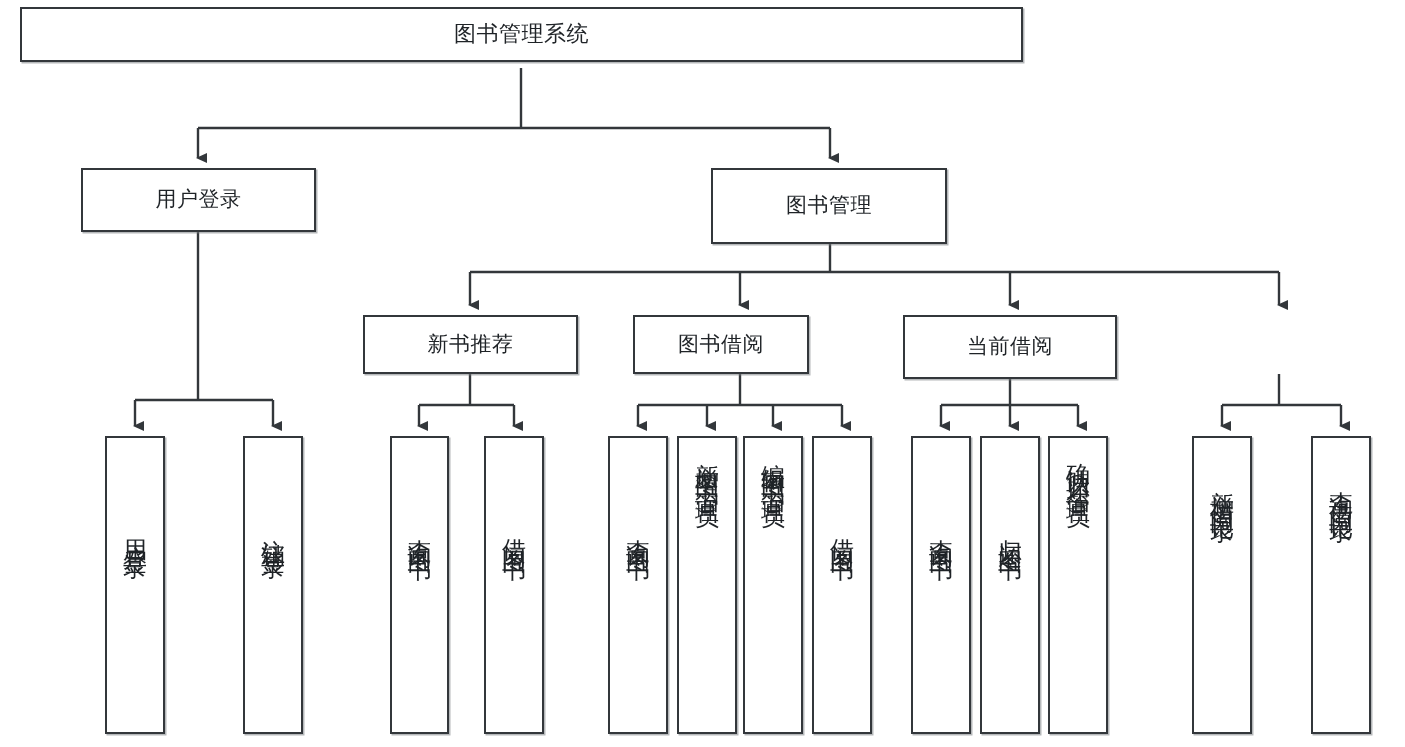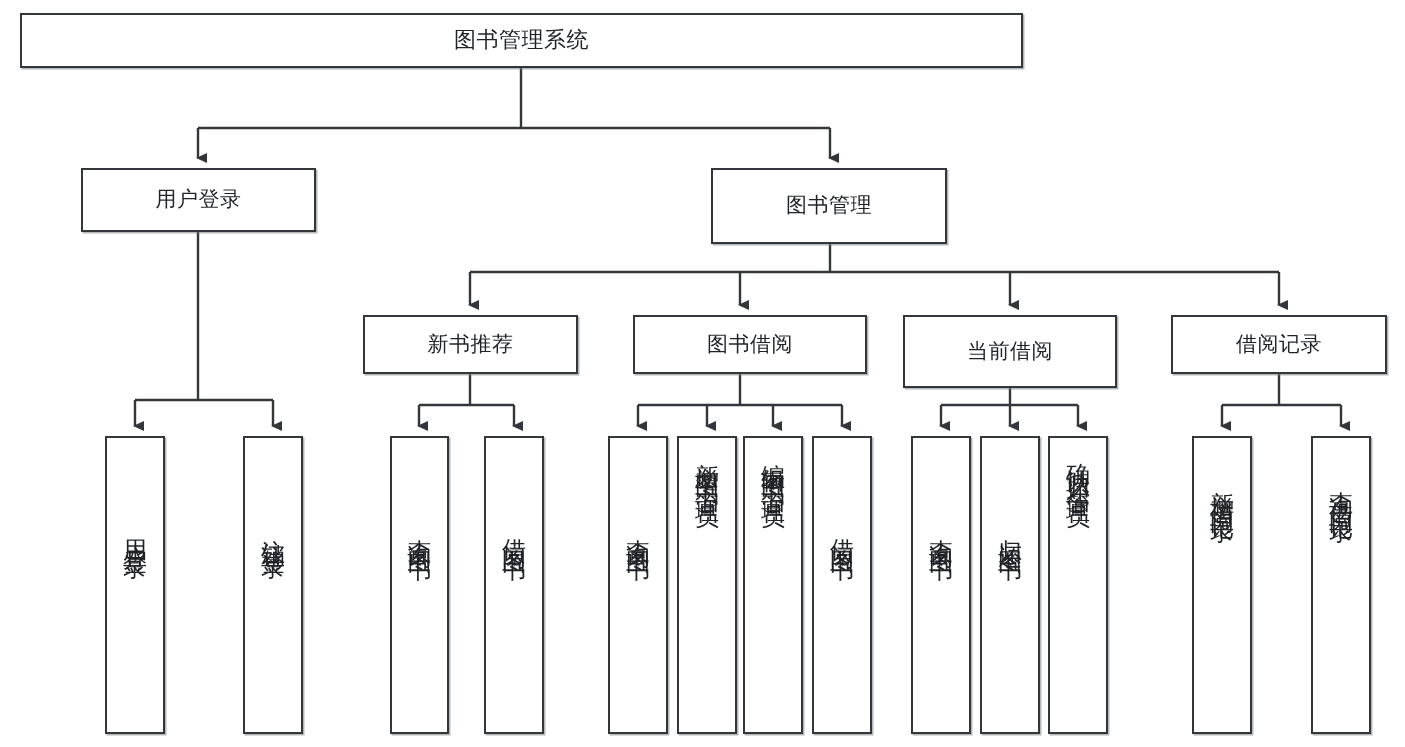--- a/index.html
+++ b/index.html
@@ -110,42 +110,39 @@
       <path d="M1010,405 L1010,426" marker-end="url(#arrow)"></path>
       <path d="M1078,405 L1078,426" marker-end="url(#arrow)"></path>
 
       <path d="M1279,374 L1279,405"></path>
       <path d="M1222,405 L1341,405"></path>
       <path d="M1222,405 L1222,426" marker-end="url(#arrow)"></path>
       <path d="M1341,405 L1341,426" marker-end="url(#arrow)"></path>
     </g>
   </svg>
 
-  <div class="node h-node root" style="left:20px;top:13px;width:1003px;height:55px;">
+  <div class="node h-node root" style="left:20px;top:7px;width:1003px;height:55px;">
     <span class="lbl">图书管理系统</span>
   </div>
 
   <div class="node h-node" style="left:81px;top:168px;width:235px;height:64px;">
     <span class="lbl">用户登录</span>
   </div>
   <div class="node h-node" style="left:711px;top:168px;width:236px;height:76px;">
     <span class="lbl">图书管理</span>
   </div>
 
   <div class="node h-node" style="left:363px;top:315px;width:215px;height:59px;">
     <span class="lbl">新书推荐</span>
   </div>
-  <div class="node h-node" style="left:633px;top:315px;width:234px;height:59px;align-items:center;">
+  <div class="node h-node" style="left:633px;top:315px;width:176px;height:59px;align-items:center;">
     <span class="lbl">图书借阅</span>
   </div>
-  <div class="node h-node" style="left:903px;top:315px;width:214px;height:73px;">
+  <div class="node h-node" style="left:903px;top:315px;width:214px;height:64px;">
     <span class="lbl">当前借阅</span>
-  </div>
-  <div class="node h-node" style="left:1171px;top:315px;width:216px;height:59px;">
-    <span class="lbl">借阅记录</span>
   </div>
 
   <div class="node v-node mid2" style="left:105px;top:436px;width:60px;height:298px;">
     <span class="lbl">用户登录</span>
   </div>
   <div class="node v-node mid2" style="left:243px;top:436px;width:60px;height:298px;">
     <span class="lbl">注销登录</span>
   </div>
 
   <div class="node v-node mid2" style="left:390px;top:436px;width:59px;height:298px;">

